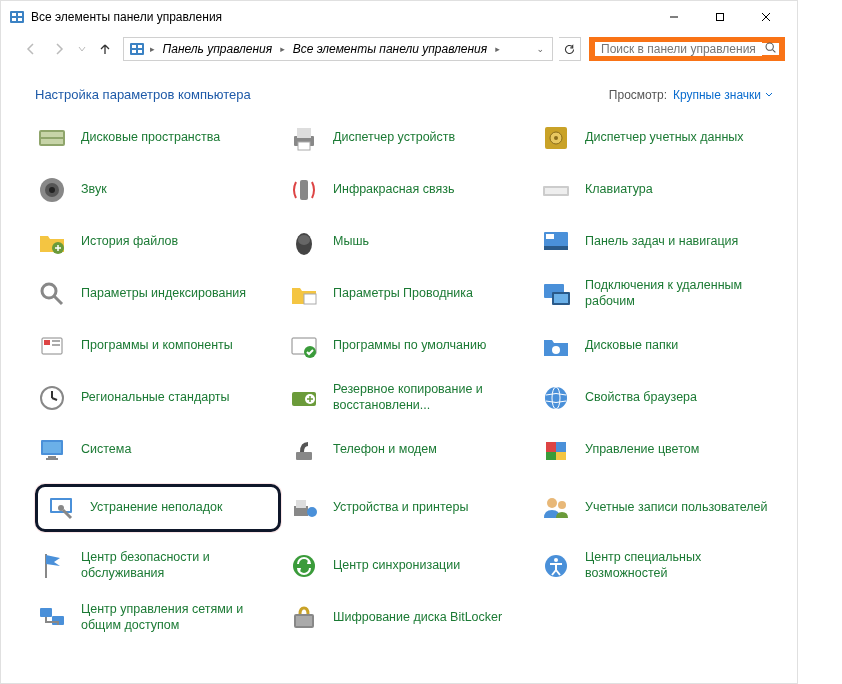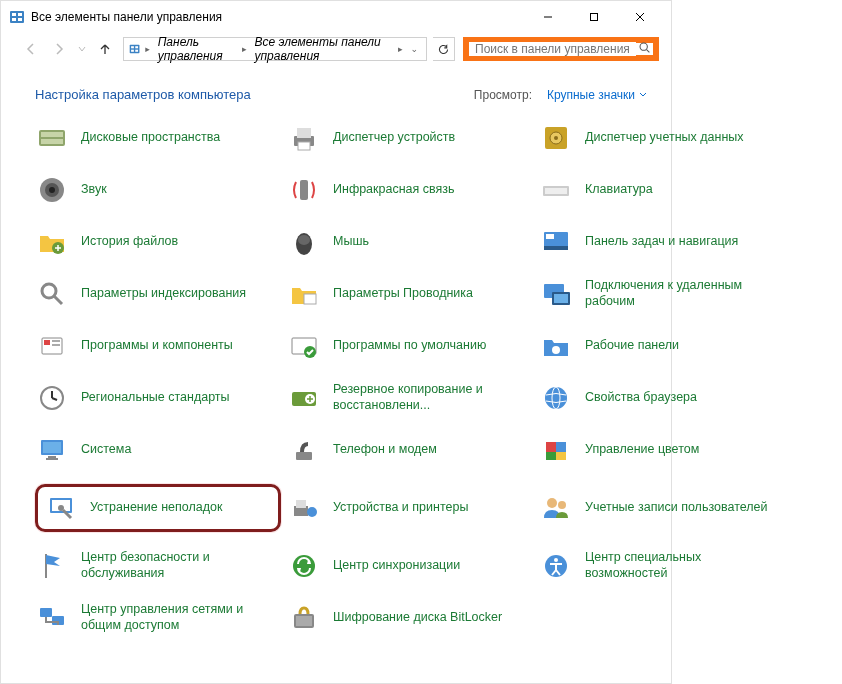--- a/index.html
+++ b/index.html
@@ -1,43 +1,43 @@
 <!DOCTYPE html>
 <html><head>
 <meta charset="utf-8">
 <style>
 * { box-sizing: border-box; margin: 0; padding: 0; }
 body { font-family: "Segoe UI", Tahoma, sans-serif; font-size: 12px; background: #fff; }
-.window { width: 672px; height: 684px; background: #fff; position: relative; border: 1px solid #e0e0e0; }
+.window { width: 798px; height: 684px; background: #fff; position: relative; border: 1px solid #e0e0e0; }
 .titlebar { height: 32px; display: flex; align-items: center; padding: 0 8px; }
 .titlebar .ticon { width: 16px; height: 16px; margin-right: 6px; }
 .titlebar .title { font-size: 12px; color: #000; }
 .titlebar .wbtns { margin-left: auto; display: flex; }
 .titlebar .wbtn { width: 46px; height: 28px; display: flex; align-items: center; justify-content: center; font-size: 12px; color: #333; }
 .navbar { height: 32px; display: flex; align-items: center; padding: 0 12px 0 18px; gap: 4px; }
 .navbtn { width: 24px; height: 24px; display: flex; align-items: center; justify-content: center; color: #bbb; }
 .navbtn.enabled { color: #333; }
 .addr { flex: 1; display: flex; align-items: center; border: 1px solid #d0d0d0; height: 24px; padding: 0 2px; margin: 0 2px; }
 .addr .seg { padding: 2px 6px; font-size: 12px; color: #000; display: flex; align-items: center; font-style: italic; }
 .addr .chev { color: #666; font-size: 9px; padding: 0 2px; }
 .addr .aicon { width: 16px; height: 16px; margin: 0 3px; }
 .refresh { width: 22px; height: 24px; display: flex; align-items: center; justify-content: center; color: #333; border: 1px solid #d0d0d0; border-left: none; }
 .search { width: 196px; height: 24px; border: 6px solid #f97316; display: flex; align-items: center; margin-left: 4px; }
 .search input { flex: 1; border: none; outline: none; padding: 0 6px; font-size: 12px; color: #888; }
 .search .sicon { width: 22px; color: #555; text-align: center; }
 .content { padding: 22px 24px 0 34px; }
 .header-row { display: flex; align-items: center; margin-bottom: 18px; }
 .header-row h1 { font-size: 13px; font-weight: 400; color: #1e5aa8; }
-.viewby { margin-left: auto; font-size: 12px; color: #555; display: flex; align-items: flex-end; gap: 15px; }
+.viewby { margin-left: auto; font-size: 12px; color: #555; display: flex; align-items: flex-end; gap: 6px; }
 .viewby .viewsel { color: #0a6cce; display: flex; align-items: center; gap: 4px; }
 .grid { display: grid; grid-template-columns: repeat(3, 246px); column-gap: 6px; row-gap: 16px; padding-bottom: 12px; }
 .item { display: flex; align-items: center; gap: 12px; min-height: 36px; }
 .item .icon { width: 34px; height: 34px; display: flex; align-items: center; justify-content: center; font-size: 24px; flex-shrink: 0; }
 .item .label { color: #1b7a34; font-size: 12.5px; line-height: 1.25; cursor: pointer; max-width: 195px; }
-.hl { border: 3px solid #7f1d1d; border-radius: 10px; padding: 4px 6px; box-shadow: 0 0 0 1px rgba(212,0,15,.1); }
+.hl { border: 3px solid #0f172a; border-radius: 10px; padding: 4px 6px; box-shadow: 0 0 0 1px rgba(212,0,15,.1); }
 </style>
 </head>
 <body>
 
 <div class="window">
 
   <div class="titlebar">
     <svg class="ticon" viewBox="0 0 16 16">
         <rect x="1" y="2" width="14" height="12" rx="1" fill="#3b82c4"></rect>
         <rect x="3" y="4" width="4" height="3" fill="#fff"></rect>
@@ -268,21 +268,21 @@
           </div>
           <div class="label">Программы по умолчанию</div>
         </div>
         <div class="item">
           <div class="icon">
             <svg viewBox="0 0 32 32" width="32" height="32">
               <path d="M4 10 L12 10 L14 13 L28 13 L28 26 L4 26 Z" fill="#4a90d9"></path>
               <circle cx="16" cy="20" r="4" fill="#fff"></circle>
             </svg>
           </div>
-          <div class="label">Рабочие панели</div>
+          <div class="label">Дисковые папки</div>
         </div>
         <div class="item">
           <div class="icon">
             <svg viewBox="0 0 32 32" width="32" height="32">
               <circle cx="16" cy="16" r="11" fill="#fff" stroke="#888" stroke-width="2"></circle>
               <line x1="16" y1="16" x2="16" y2="9" stroke="#333" stroke-width="2"></line>
               <line x1="16" y1="16" x2="21" y2="18" stroke="#333" stroke-width="2"></line>
             </svg>
           </div>
           <div class="label">Региональные стандарты</div>

